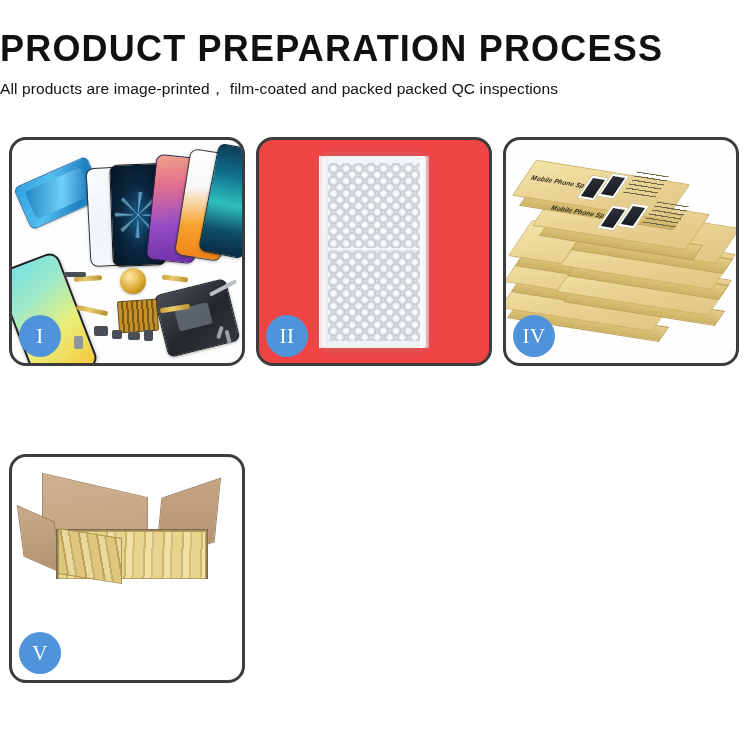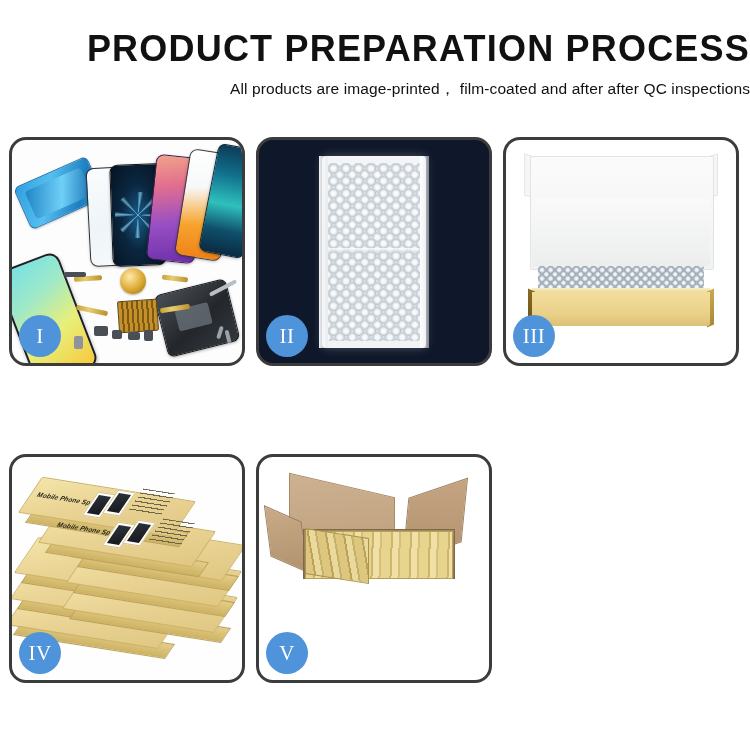--- a/index.html
+++ b/index.html
@@ -6,21 +6,21 @@
   body{
     width:750px;height:750px;
     background:#ffffff;
     font-family:"Liberation Sans", sans-serif;
     overflow:hidden;
     position:relative;
   }
   .page{width:750px;height:750px;position:relative;}
 
   
-  .header{padding-top:30px;text-align:right;}
+  .header{padding-top:30px;text-align:left;}
   .title{
     font-size:36px;
     font-weight:700;
     letter-spacing:1.2px;
     color:#111111;
     line-height:1.05;
     font-family:"Liberation Sans", sans-serif;
     white-space:nowrap;
   }
   .subtitle{
@@ -165,21 +165,21 @@
       repeating-linear-gradient(0deg,#c58f2a 0 3px,#7d5a14 3px 5px);
     border:1px solid #5c4210;border-radius:2px;
     transform:rotate(-4deg);
   }
   .flexcable{
     position:absolute;background:linear-gradient(90deg,#c9a23a,#e7cd72 40%,#b8902c);
     border-radius:2px;height:5px;
   }
 
   
-  .p2{background:#0f172a;}
+  .p2{background:#ef4444;}
   .pouch{
     position:absolute;left:50%;top:50%;
     width:104px;height:192px;margin:-96px 0 0 -52px;
     background:linear-gradient(180deg,#f3f5f7,#e7ebee 50%,#f1f3f5);
     border-radius:4px;
     box-shadow:0 0 10px rgba(150,158,166,.45);
   }
   .bubbles{
     position:absolute;left:6px;top:7px;right:6px;bottom:7px;
     background-color:#e3e8ec;
@@ -401,21 +401,21 @@
     background:rgba(120,95,66,.55);z-index:8;
   }
 </style>
 </head>
 <body>
 
 <div class="page">
 
   <div class="header">
     <div class="title">PRODUCT PREPARATION PROCESS</div>
-    <div class="subtitle">All products are image-printed， film-coated and after after QC inspections</div>
+    <div class="subtitle">All products are image-printed， film-coated and packed packed QC inspections</div>
   </div>
 
   <div class="grid">
 
     <div class="panel p1">
       <div class="stage">
         <div class="ph s1"></div>
         <div class="ph glass"></div>
         <div class="ph dark"></div>
         <div class="ph purple"></div>
@@ -447,34 +447,20 @@
         <div class="pouch">
           <div class="pouch-edgeL"></div>
           <div class="pouch-edgeR"></div>
           <div class="bubbles"></div>
           <div class="pouch-seam"></div>
         </div>
       </div>
       <div class="badge">II</div>
     </div>
 
-    <div class="panel p3">
-      <div class="stage">
-        <div class="m3-lidflapL"></div>
-        <div class="m3-lidflapR"></div>
-        <div class="m3-lidback"></div>
-        <div class="m3-foam"></div>
-        <div class="m3-bubbleitem"></div>
-        <div class="m3-rim"></div>
-        <div class="m3-frontL"></div>
-        <div class="m3-frontR"></div>
-        <div class="m3-front"></div>
-      </div>
-      <div class="badge">III</div>
-    </div>
 
     <div class="panel p4">
       <div class="stage">
         <div class="stack">
 
           <div class="bx" style="left:2px;top:126px;width:150px;height:34px;">
             <div class="side"></div>
             <div class="top"></div>
           </div>
           <div class="bx" style="left:6px;top:100px;width:150px;height:34px;">

